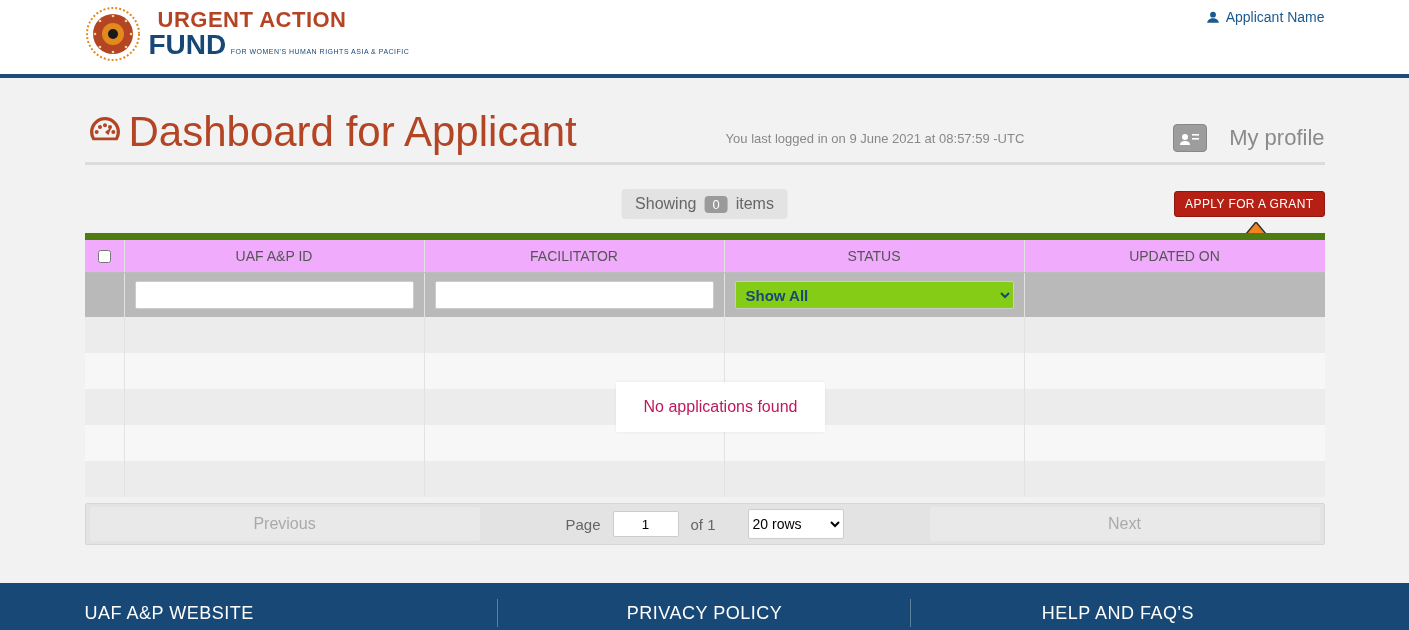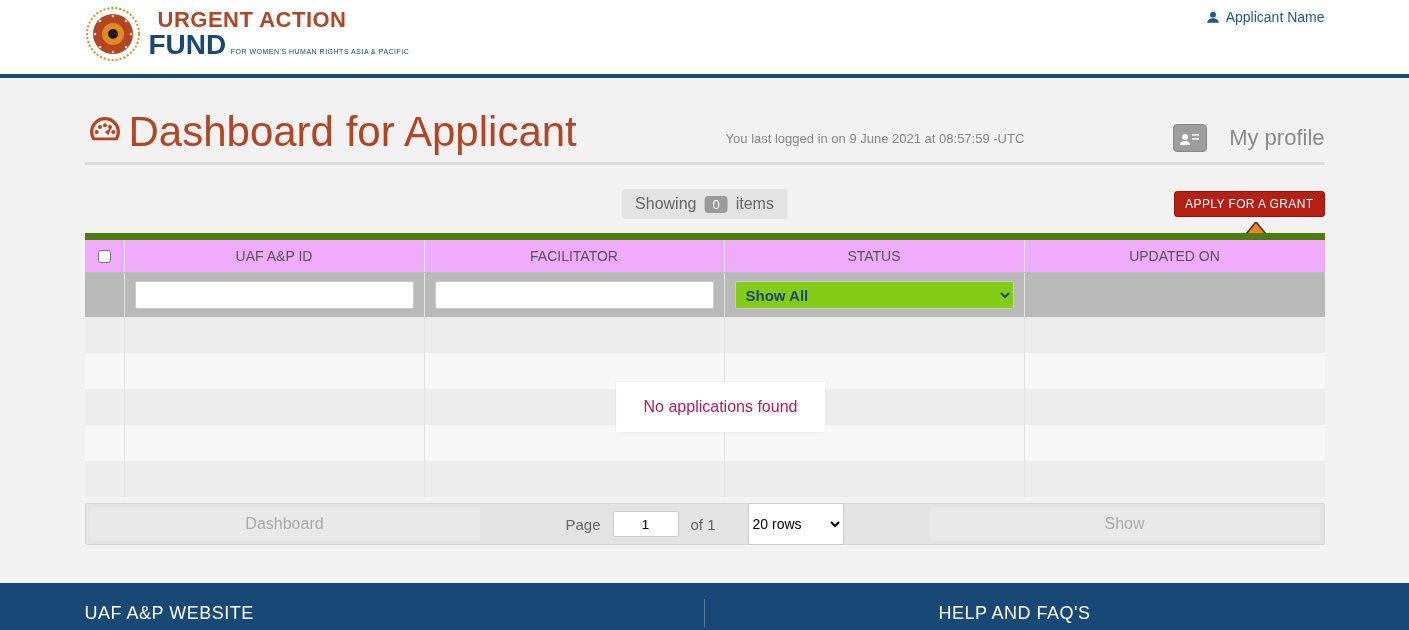--- a/index.html
+++ b/index.html
@@ -250,21 +250,21 @@
   }
   .pg-page-input {
     width: 66px;
     height: 26px;
     text-align: center;
     border: 1px solid #ccc;
     border-radius: 2px;
   }
   .pg-rows {
     width: 96px;
-    height: 42px;
+    height: 30px;
     border: 1px solid #ccc;
     border-radius: 2px;
     font-size: 14px;
     background:#fff;
     margin-left: 20px;
   }
 
   
   .footer {
     background: #184875;
@@ -435,31 +435,32 @@
           <div class="cell col-id"></div>
           <div class="cell col-fac"></div>
           <div class="cell col-stat"></div>
           <div class="cell col-upd"></div>
         </div>
       <div class="empty-msg">No applications found</div>
     </div>
   </div>
 
   <div class="paginator">
-    <div class="pg-btn">Dashboard</div>
+    <div class="pg-btn">Previous</div>
     <div class="pg-center">
       <span>Page</span>
       <input class="pg-page-input" type="text" value="1" style="">
       <span>of 1</span>
       <select class="pg-rows">
         <option>20 rows</option>
       </select>
     </div>
-    <div class="pg-btn">Show</div>
+    <div class="pg-btn">Next</div>
   </div>
 </div>
 
 <div class="footer">
   <div class="footer-inner">
     <div class="footer-link">UAF A&amp;P WEBSITE</div>
+    <div class="footer-link">PRIVACY POLICY</div>
     <div class="footer-link">HELP AND FAQ'S</div>
   </div>
 </div>
 
 </body></html>

